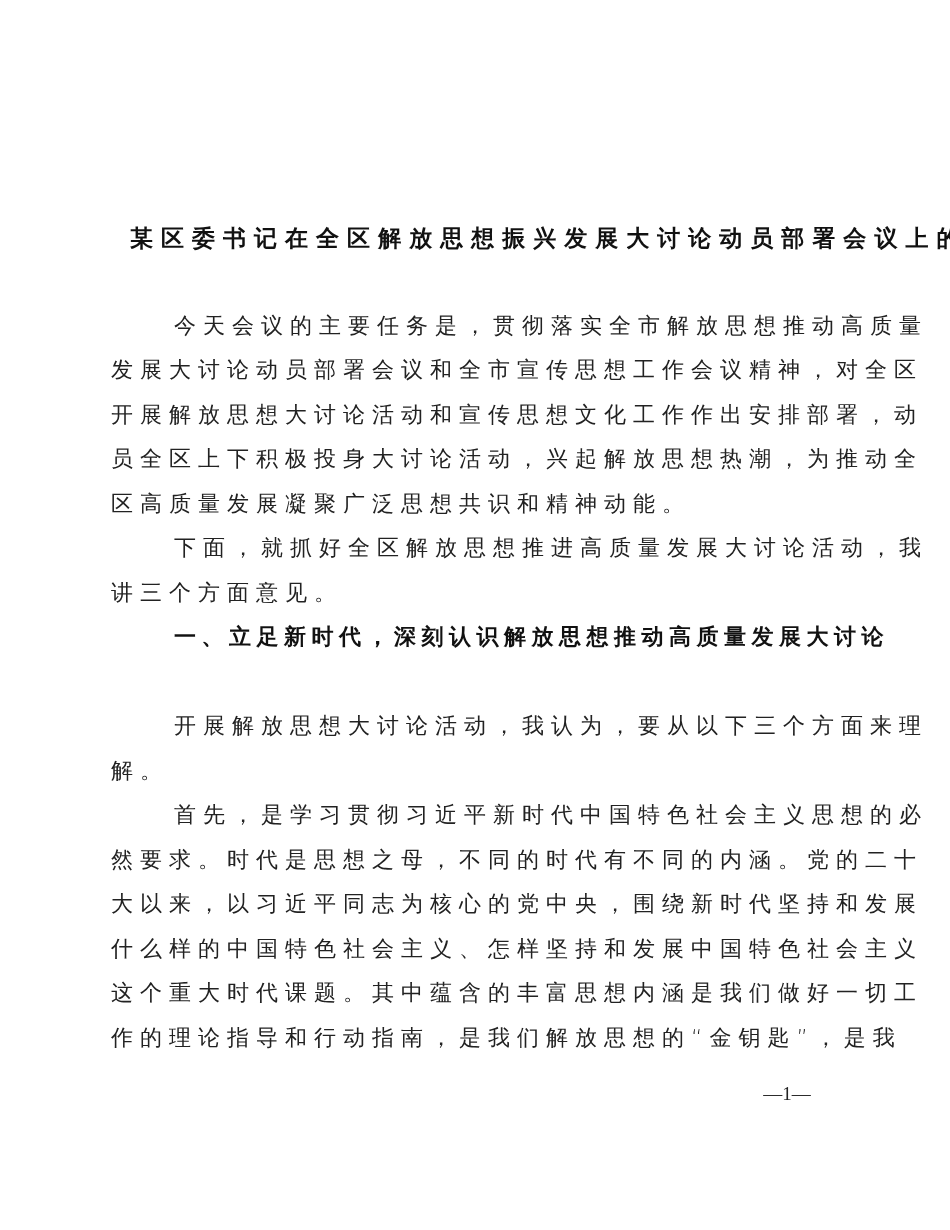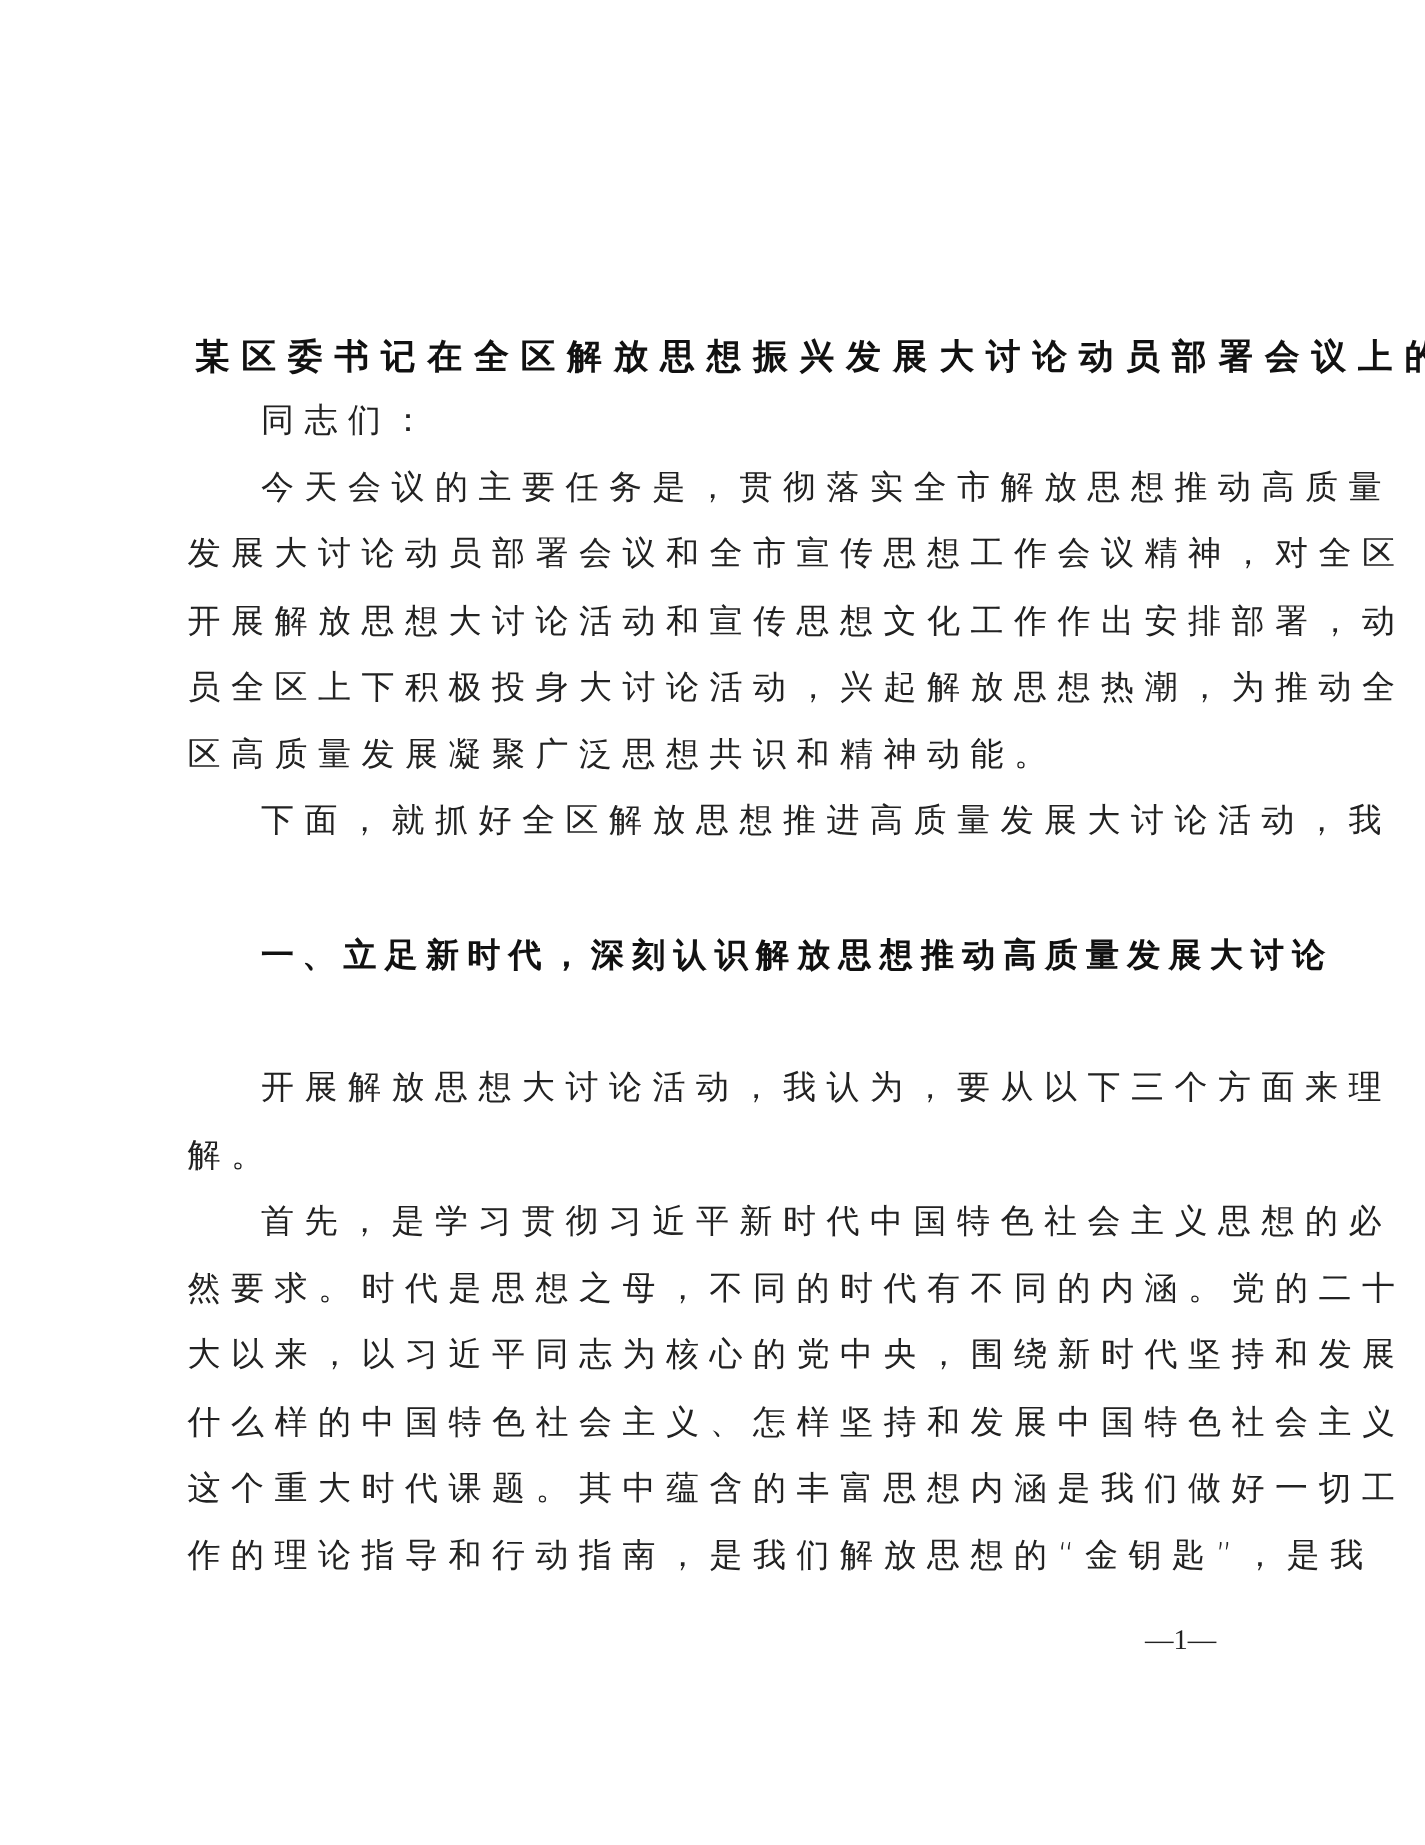--- a/index.html
+++ b/index.html
@@ -16,21 +16,21 @@
     }
     .page {
       position: absolute;
       left: 0; top: 0;
       width: 950px;
       height: 1230px;
       background: #ffffff;
     }
     .line {
       position: absolute;
-      left: 125px;
+      left: 111px;
       width: 707px;
       height: 30px;
       line-height: 30px;
       font-size: 22px;
       white-space: nowrap;
       font-family: "DejaVu Sans", "Liberation Sans", sans-serif;
       font-weight: 300;
       color: #222;
     }
     .line.full {
@@ -79,29 +79,29 @@
       white-space: nowrap;
     }
   </style>
 </head>
 <body>
 
 <div class="page">
 
   <div class="title"><span>某</span> <span>区</span> <span>委</span> <span>书</span> <span>记</span> <span>在</span> <span>全</span> <span>区</span> <span>解</span> <span>放</span> <span>思</span> <span>想</span> <span>振</span> <span>兴</span> <span>发</span> <span>展</span> <span>大</span> <span>讨</span> <span>论</span> <span>动</span> <span>员</span> <span>部</span> <span>署</span> <span>会</span> <span>议</span> <span>上</span> <span>的</span>  </div>
 
-  <div class="line indent last" style="top:266px;">同志们：</div>
 
   <div class="line indent full" style="top:311px;"><span>今</span> <span>天</span> <span>会</span> <span>议</span> <span>的</span> <span>主</span> <span>要</span> <span>任</span> <span>务</span> <span>是</span> <span>，</span> <span>贯</span> <span>彻</span> <span>落</span> <span>实</span> <span>全</span> <span>市</span> <span>解</span> <span>放</span> <span>思</span> <span>想</span> <span>推</span> <span>动</span> <span>高</span> <span>质</span> <span>量</span></div>
   <div class="line full" style="top:355px;"><span>发</span> <span>展</span> <span>大</span> <span>讨</span> <span>论</span> <span>动</span> <span>员</span> <span>部</span> <span>署</span> <span>会</span> <span>议</span> <span>和</span> <span>全</span> <span>市</span> <span>宣</span> <span>传</span> <span>思</span> <span>想</span> <span>工</span> <span>作</span> <span>会</span> <span>议</span> <span>精</span> <span>神</span> <span>，</span> <span>对</span> <span>全</span> <span>区</span></div>
   <div class="line full" style="top:400px;"><span>开</span> <span>展</span> <span>解</span> <span>放</span> <span>思</span> <span>想</span> <span>大</span> <span>讨</span> <span>论</span> <span>活</span> <span>动</span> <span>和</span> <span>宣</span> <span>传</span> <span>思</span> <span>想</span> <span>文</span> <span>化</span> <span>工</span> <span>作</span> <span>作</span> <span>出</span> <span>安</span> <span>排</span> <span>部</span> <span>署</span> <span>，</span> <span>动</span></div>
   <div class="line full" style="top:444px;"><span>员</span> <span>全</span> <span>区</span> <span>上</span> <span>下</span> <span>积</span> <span>极</span> <span>投</span> <span>身</span> <span>大</span> <span>讨</span> <span>论</span> <span>活</span> <span>动</span> <span>，</span> <span>兴</span> <span>起</span> <span>解</span> <span>放</span> <span>思</span> <span>想</span> <span>热</span> <span>潮</span> <span>，</span> <span>为</span> <span>推</span> <span>动</span> <span>全</span></div>
   <div class="line last" style="top:489px;">区高质量发展凝聚广泛思想共识和精神动能。</div>
 
   <div class="line indent full" style="top:533px;"><span>下</span> <span>面</span> <span>，</span> <span>就</span> <span>抓</span> <span>好</span> <span>全</span> <span>区</span> <span>解</span> <span>放</span> <span>思</span> <span>想</span> <span>推</span> <span>进</span> <span>高</span> <span>质</span> <span>量</span> <span>发</span> <span>展</span> <span>大</span> <span>讨</span> <span>论</span> <span>活</span> <span>动</span> <span>，</span> <span>我</span></div>
+  <div class="line last" style="top:578px;">讲三个方面意见。</div>
 
   <div class="line indent full heading" style="top:622px;"><span>一</span> <span>、</span> <span>立</span> <span>足</span> <span>新</span> <span>时</span> <span>代</span> <span>，</span> <span>深</span> <span>刻</span> <span>认</span> <span>识</span> <span>解</span> <span>放</span> <span>思</span> <span>想</span> <span>推</span> <span>动</span> <span>高</span> <span>质</span> <span>量</span> <span>发</span> <span>展</span> <span>大</span> <span>讨</span> <span>论</span></div>
 
   <div class="line indent full" style="top:711px;"><span>开</span> <span>展</span> <span>解</span> <span>放</span> <span>思</span> <span>想</span> <span>大</span> <span>讨</span> <span>论</span> <span>活</span> <span>动</span> <span>，</span> <span>我</span> <span>认</span> <span>为</span> <span>，</span> <span>要</span> <span>从</span> <span>以</span> <span>下</span> <span>三</span> <span>个</span> <span>方</span> <span>面</span> <span>来</span> <span>理</span></div>
   <div class="line last" style="top:756px;">解。</div>
 
   <div class="line indent full" style="top:800px;"><span>首</span> <span>先</span> <span>，</span> <span>是</span> <span>学</span> <span>习</span> <span>贯</span> <span>彻</span> <span>习</span> <span>近</span> <span>平</span> <span>新</span> <span>时</span> <span>代</span> <span>中</span> <span>国</span> <span>特</span> <span>色</span> <span>社</span> <span>会</span> <span>主</span> <span>义</span> <span>思</span> <span>想</span> <span>的</span> <span>必</span></div>
   <div class="line full" style="top:845px;"><span>然</span> <span>要</span> <span>求</span> <span>。</span> <span>时</span> <span>代</span> <span>是</span> <span>思</span> <span>想</span> <span>之</span> <span>母</span> <span>，</span> <span>不</span> <span>同</span> <span>的</span> <span>时</span> <span>代</span> <span>有</span> <span>不</span> <span>同</span> <span>的</span> <span>内</span> <span>涵</span> <span>。</span> <span>党</span> <span>的</span> <span>二</span> <span>十</span></div>
   <div class="line full" style="top:889px;"><span>大</span> <span>以</span> <span>来</span> <span>，</span> <span>以</span> <span>习</span> <span>近</span> <span>平</span> <span>同</span> <span>志</span> <span>为</span> <span>核</span> <span>心</span> <span>的</span> <span>党</span> <span>中</span> <span>央</span> <span>，</span> <span>围</span> <span>绕</span> <span>新</span> <span>时</span> <span>代</span> <span>坚</span> <span>持</span> <span>和</span> <span>发</span> <span>展</span></div>
   <div class="line full" style="top:934px;"><span>什</span> <span>么</span> <span>样</span> <span>的</span> <span>中</span> <span>国</span> <span>特</span> <span>色</span> <span>社</span> <span>会</span> <span>主</span> <span>义</span> <span>、</span> <span>怎</span> <span>样</span> <span>坚</span> <span>持</span> <span>和</span> <span>发</span> <span>展</span> <span>中</span> <span>国</span> <span>特</span> <span>色</span> <span>社</span> <span>会</span> <span>主</span> <span>义</span></div>

